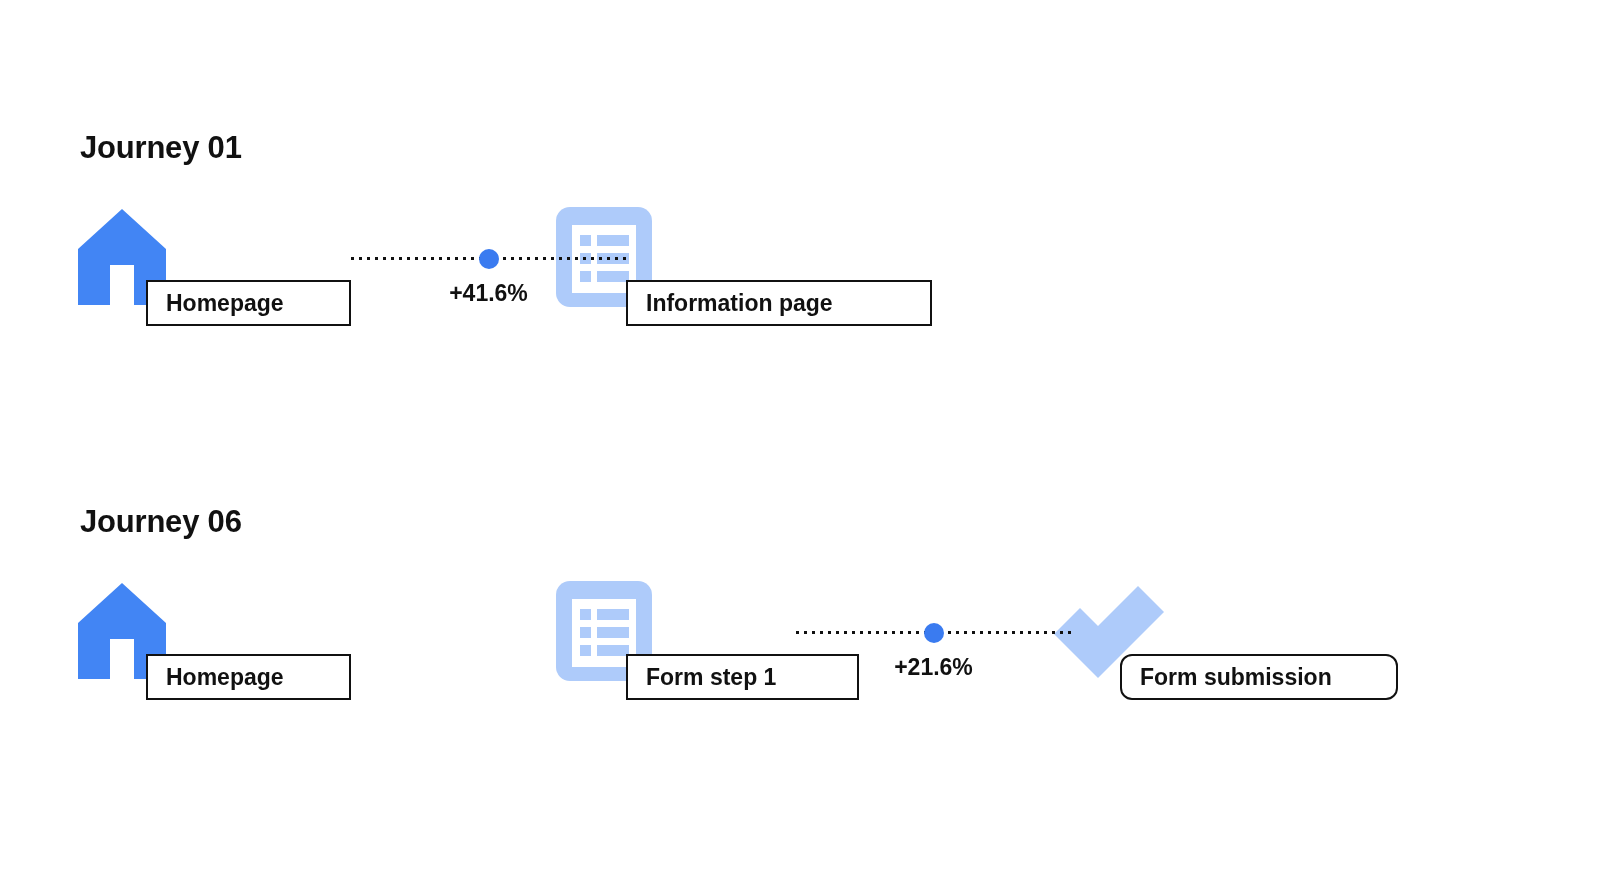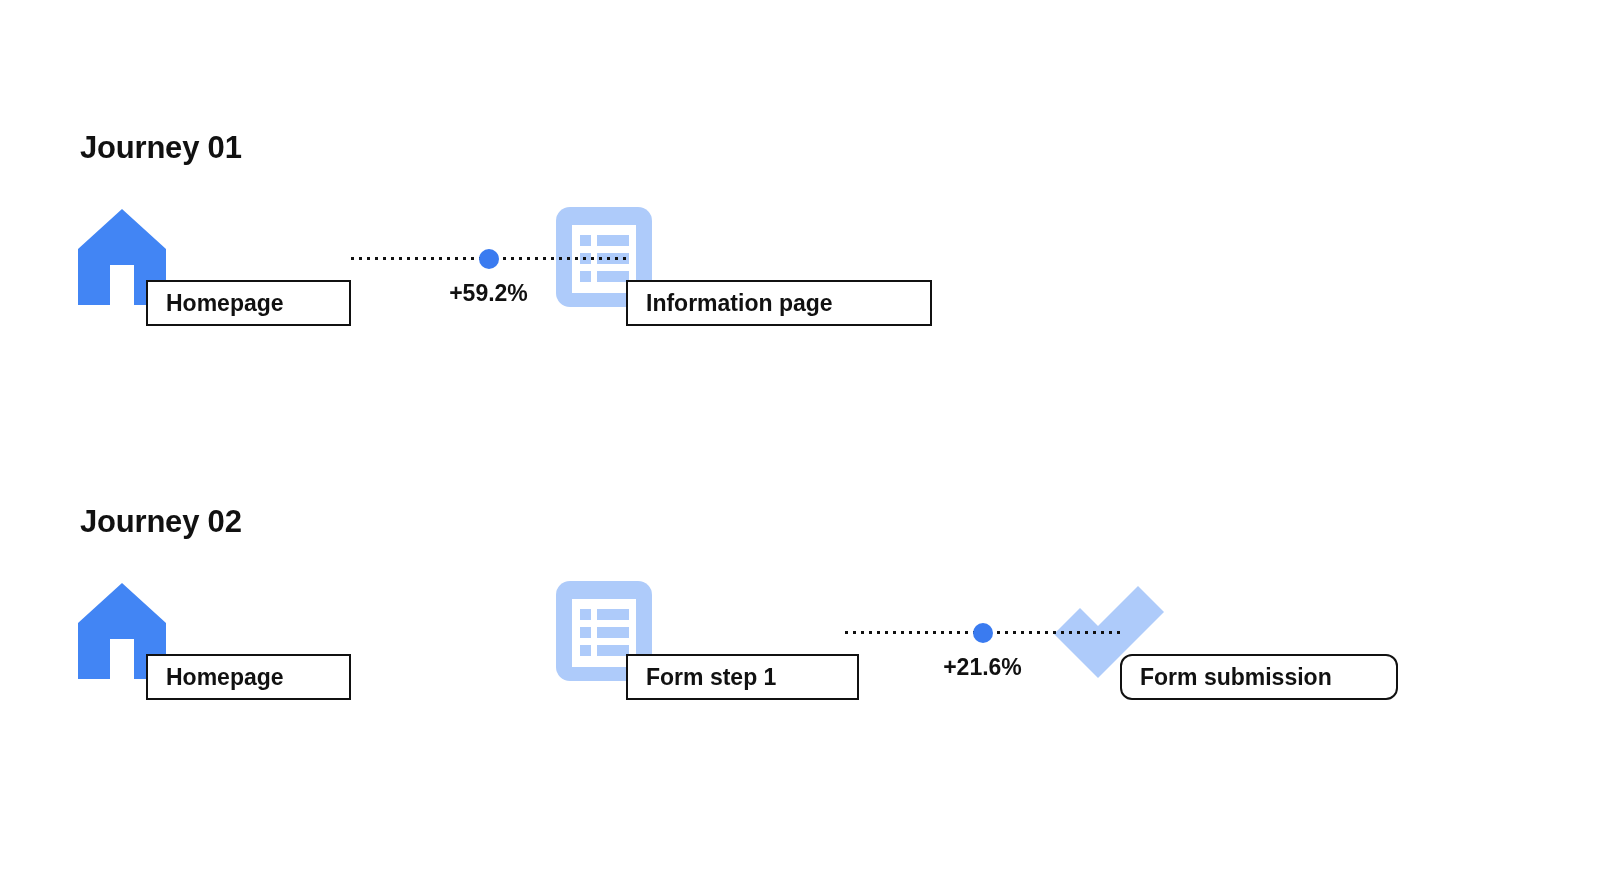--- a/index.html
+++ b/index.html
@@ -133,21 +133,21 @@
 <div class="canvas">
 
   <div class="journey" id="journey-0">
     <div class="journey-title">Journey 01</div>
 
     <div class="flow">
 
       <div class="connector" id="j0-c0" style="left: 351px; width: 275px;">
         <div class="connector-line"></div>
         <div class="connector-dot"></div>
-        <div class="connector-value">+59.2%</div>
+        <div class="connector-value">+41.6%</div>
       </div>
 
       <div class="node" id="j0-n0" style="left: 0px; width: 1601px;">
         <div class="node-icon" id="j0-n0-icon" style="left: 78px;">
           <svg class="icon-svg" viewBox="0 0 88 96" aria-hidden="true">
             <path d="M44 0 L88 40 L88 96 L56 96 L56 56 L32 56 L32 96 L0 96 L0 40 Z" fill="#4285f4"></path>
           </svg>
         </div>
         <div class="node-box" id="j0-n0-box" style="left: 146px; width: 205px;">
           <span class="node-label">Homepage</span>
@@ -169,26 +169,26 @@
         </div>
         <div class="node-box" id="j0-n1-box" style="left: 626px; width: 306px;">
           <span class="node-label">Information page</span>
         </div>
       </div>
 
     </div>
   </div>
 
   <div class="journey" id="journey-1">
-    <div class="journey-title">Journey 02</div>
+    <div class="journey-title">Journey 06</div>
 
     <div class="flow">
 
 
-      <div class="connector" id="j1-c1" style="left: 845px; width: 275px; text-decoration: underline;">
+      <div class="connector" id="j1-c1" style="left: 796px; width: 275px; text-decoration: underline;">
         <div class="connector-line"></div>
         <div class="connector-dot"></div>
         <div class="connector-value">+21.6%</div>
       </div>
 
       <div class="node" id="j1-n0" style="left: 0px; width: 1601px;">
         <div class="node-icon" id="j1-n0-icon" style="left: 78px;">
           <svg class="icon-svg" viewBox="0 0 88 96" aria-hidden="true">
             <path d="M44 0 L88 40 L88 96 L56 96 L56 56 L32 56 L32 96 L0 96 L0 40 Z" fill="#4285f4"></path>
           </svg>

